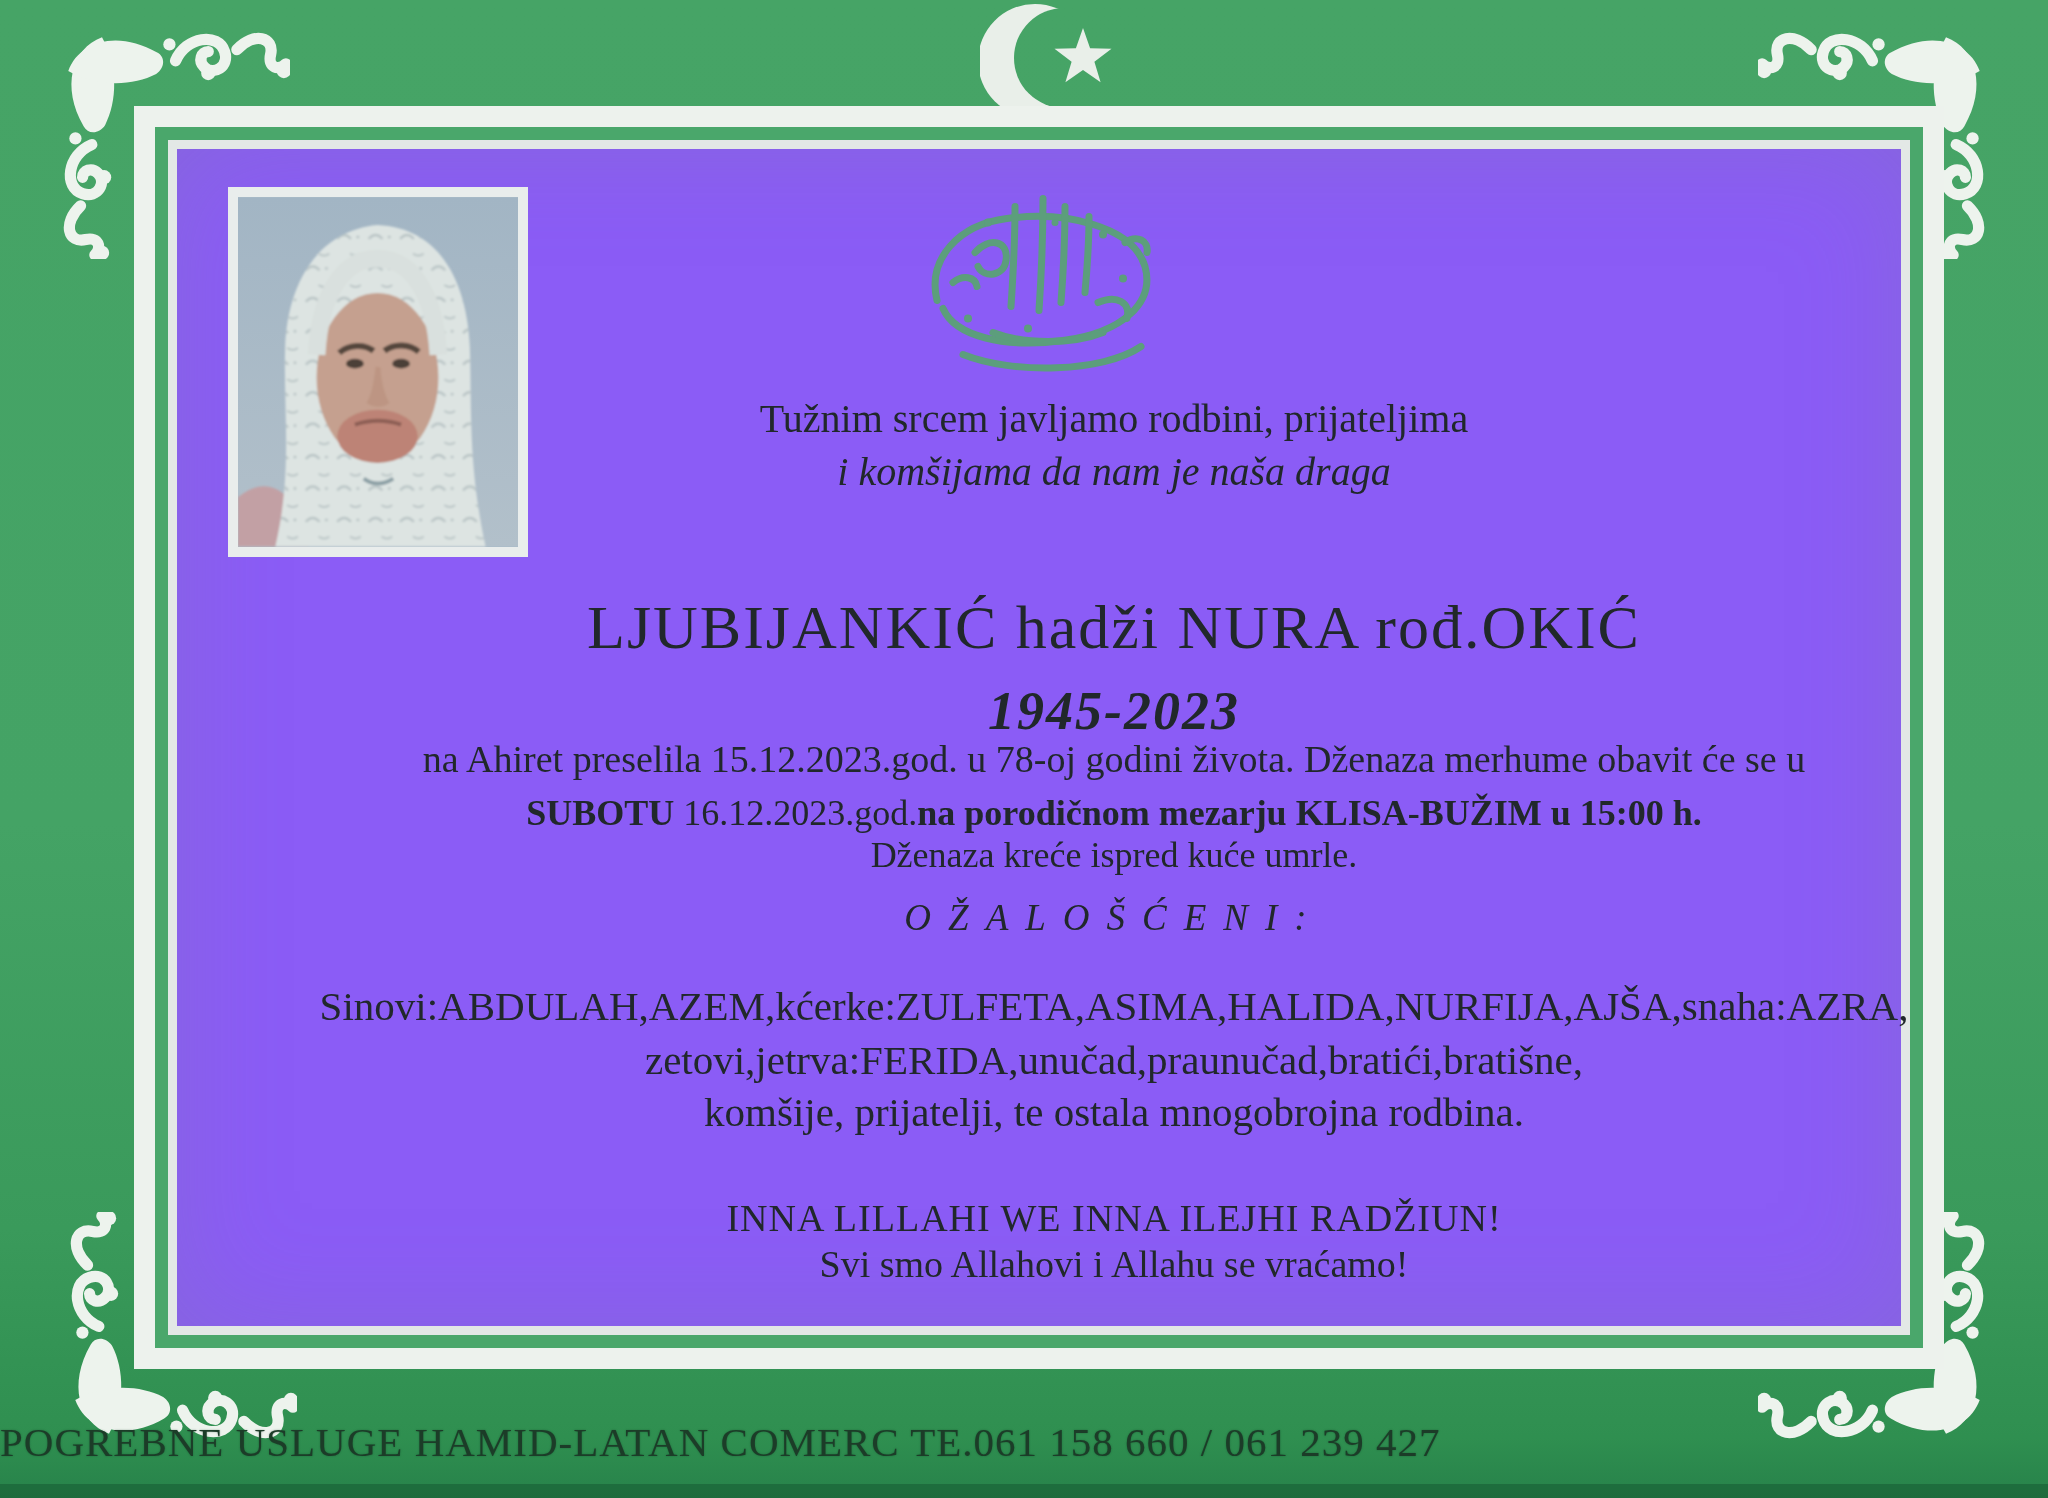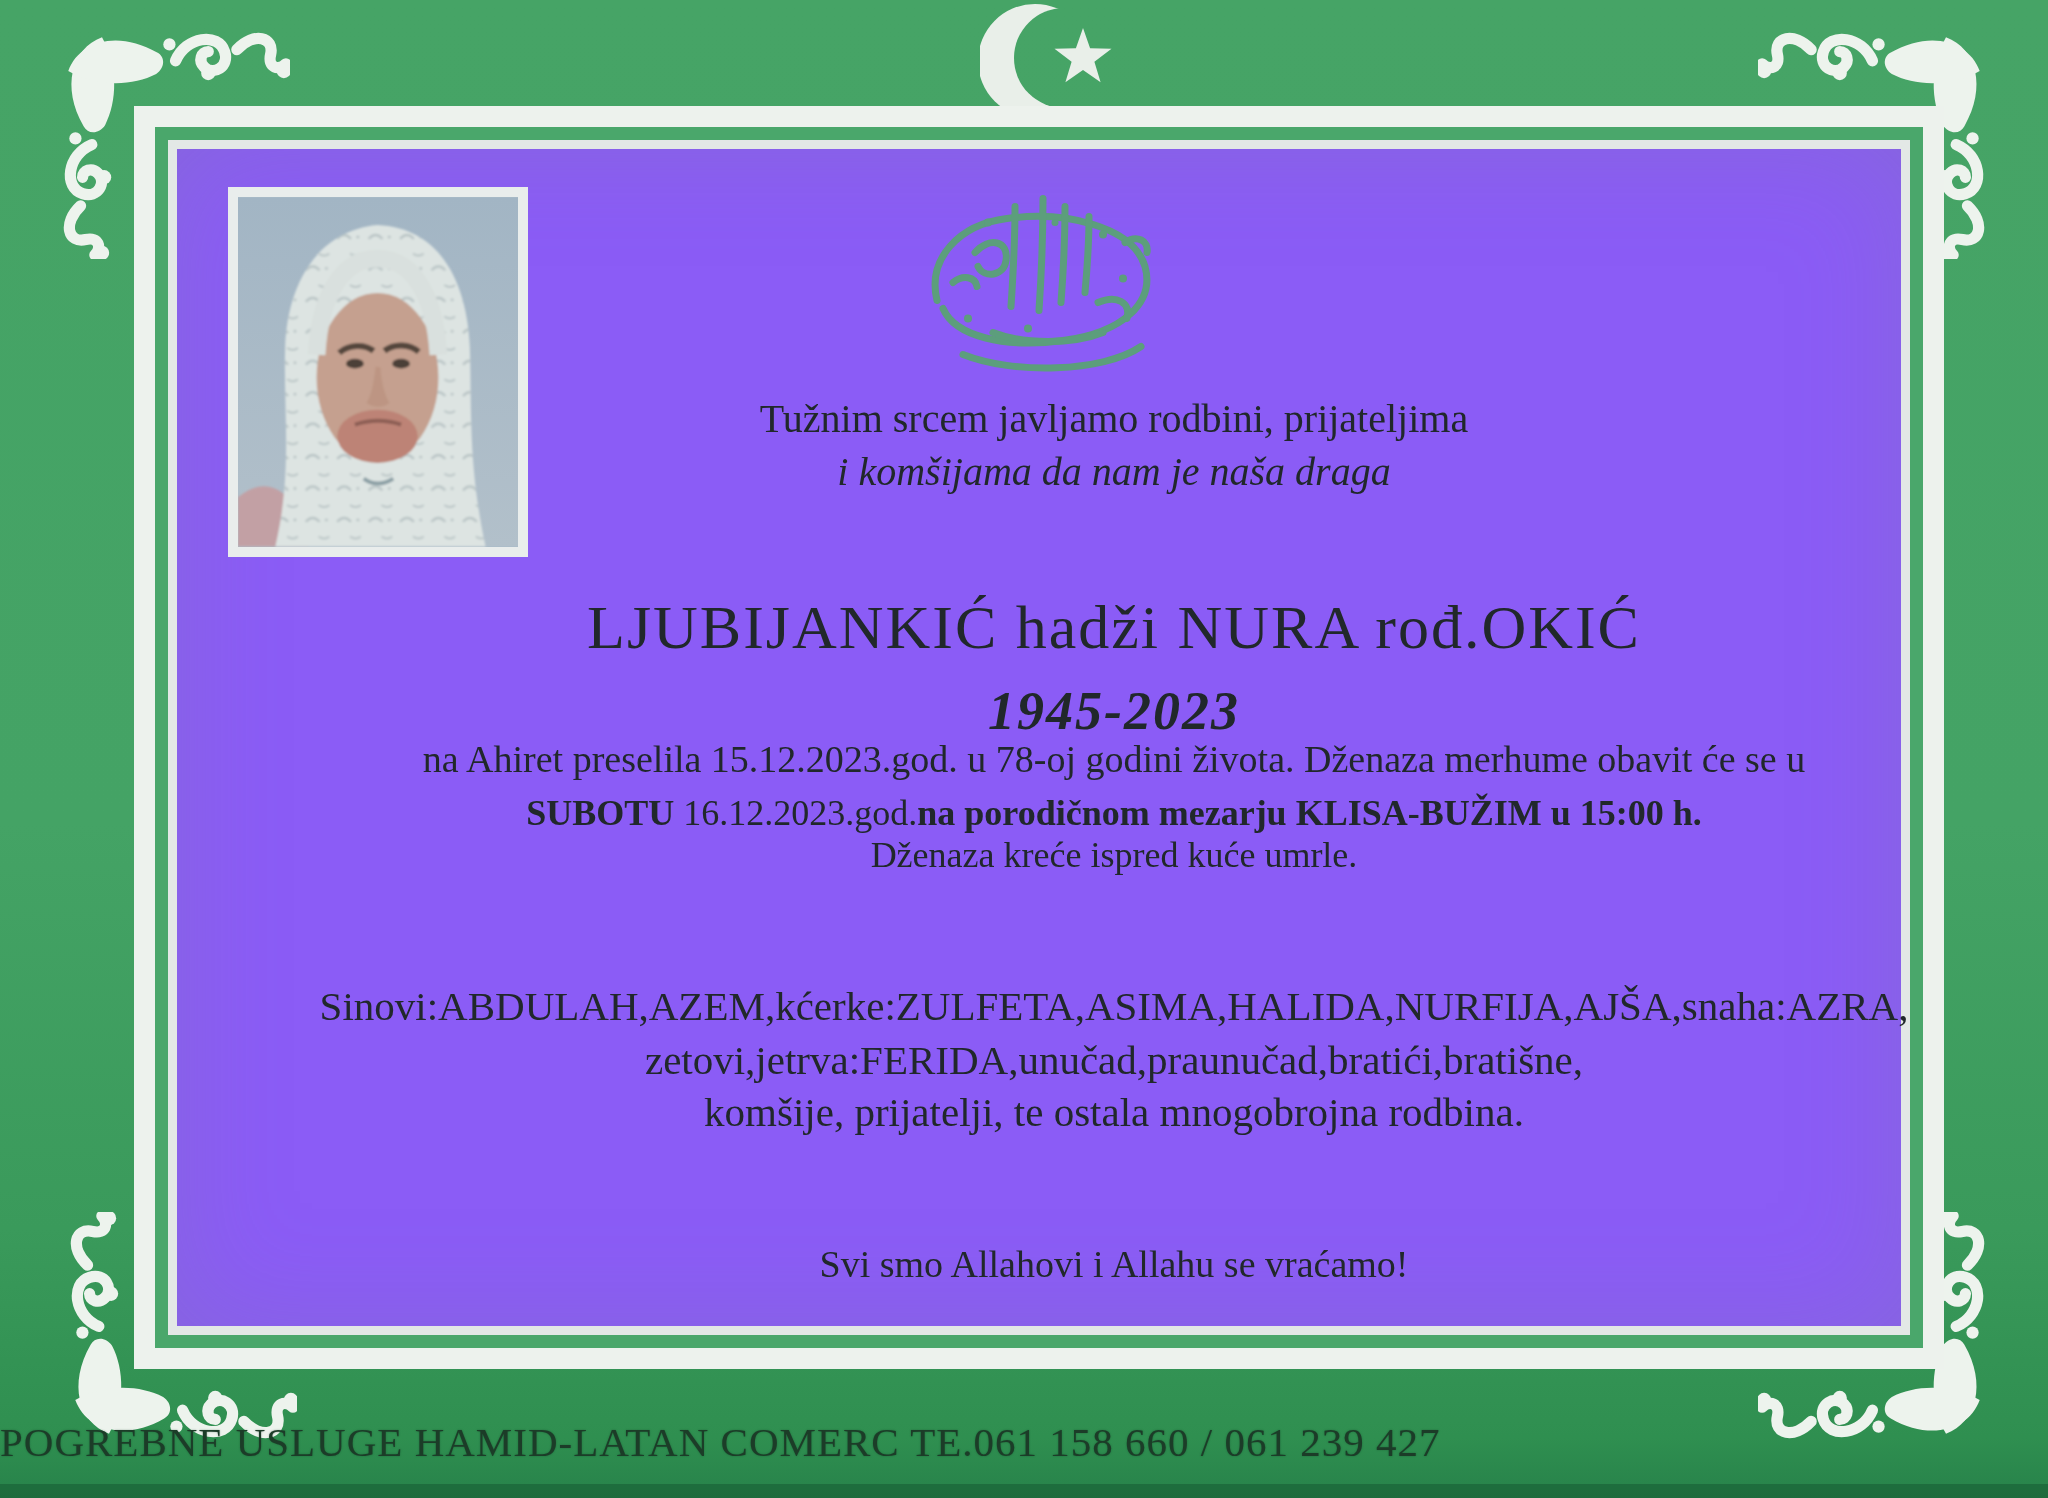--- a/index.html
+++ b/index.html
@@ -255,24 +255,26 @@
     <div class="cline intro1">Tužnim srcem  javljamo rodbini, prijateljima</div>
     <div class="cline intro2">i komšijama da nam je naša draga</div>
 
     <div class="cline name">LJUBIJANKIĆ hadži NURA rođ.OKIĆ</div>
     <div class="cline years">1945-2023</div>
 
     <div class="cline det1">na Ahiret  preselila 15.12.2023.god. u 78-oj godini života. Dženaza merhume obavit će se u</div>
     <div class="cline det2"><span class="b">SUBOTU</span><span> 16.12.2023.god.</span><span class="b">na porodičnom mezarju KLISA-BUŽIM u 15:00 h.</span></div>
     <div class="cline det3">Dženaza kreće ispred kuće umrle.</div>
 
+    <div class="cline ozal">OŽALOŠĆENI:</div>
 
     <div class="cline fam fam1">Sinovi:ABDULAH,AZEM,kćerke:ZULFETA,ASIMA,HALIDA,NURFIJA,AJŠA,snaha:AZRA,</div>
     <div class="cline fam fam2">zetovi,jetrva:FERIDA,unučad,praunučad,bratići,bratišne,</div>
     <div class="cline fam fam3">komšije, prijatelji, te ostala mnogobrojna rodbina.</div>
 
+    <div class="cline inna">INNA LILLAHI WE INNA ILEJHI RADŽIUN!</div>
     <div class="cline svi">Svi smo Allahovi i Allahu se vraćamo!</div>
   </div>
 </div>
 
 <div class="footer">POGREBNE USLUGE HAMID-LATAN COMERC TE.061 158 660  /  061 239 427</div>
 
 <div class="bg-edge"></div>
 
 </body></html>

